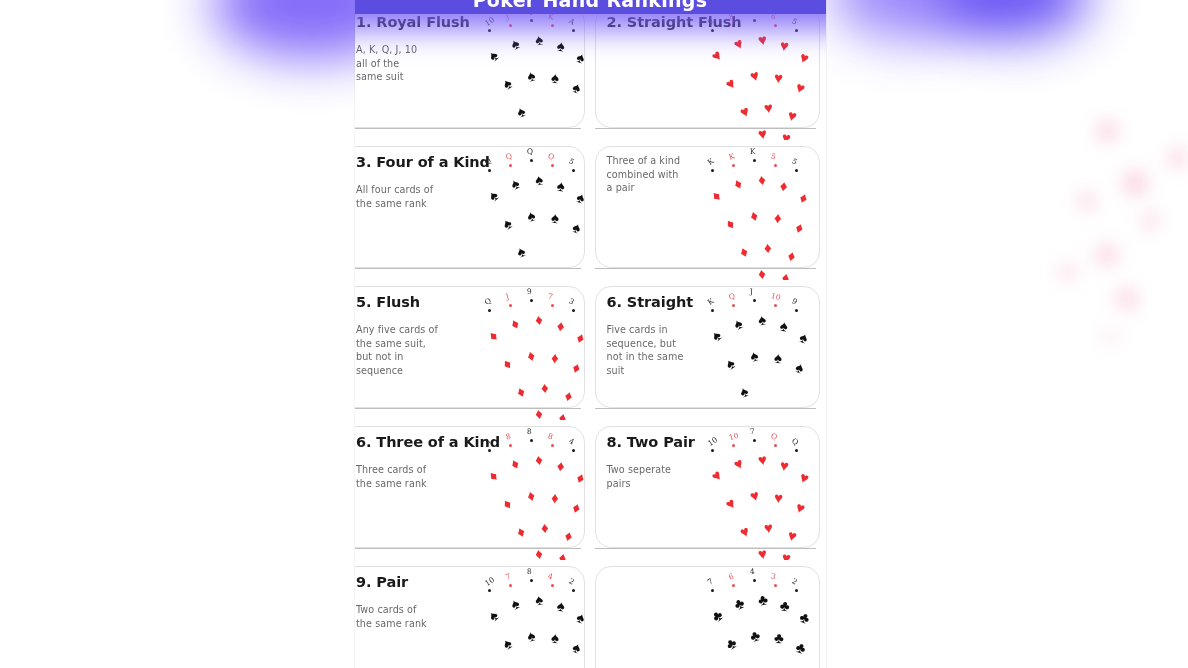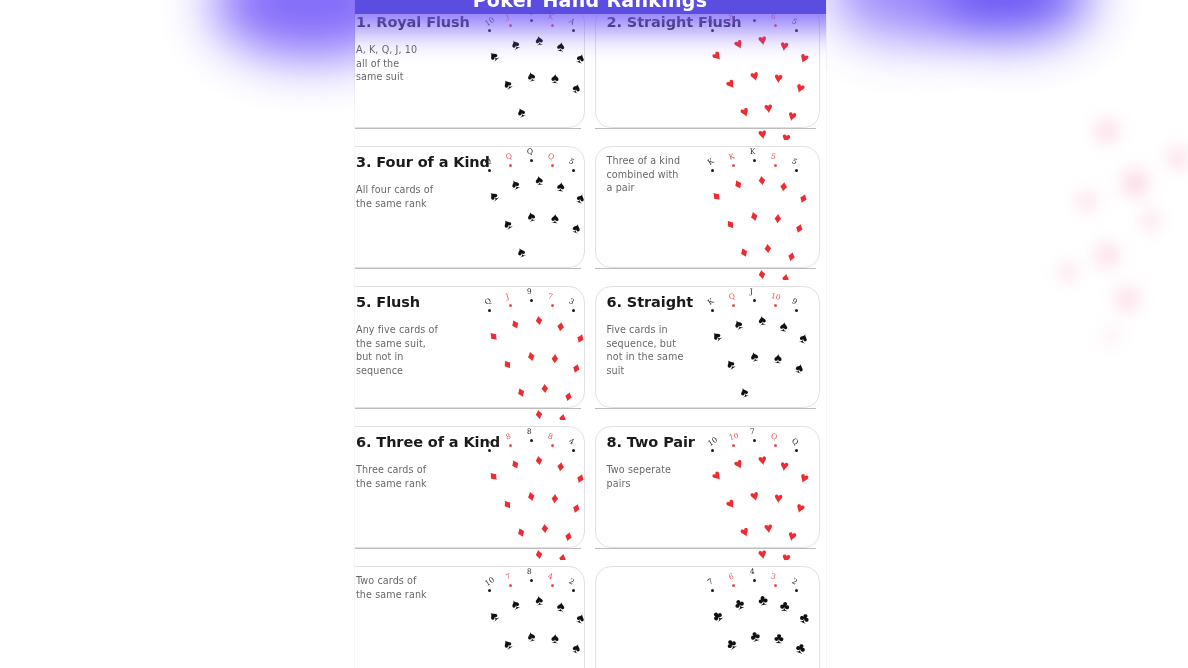--- a/index.html
+++ b/index.html
@@ -390,20 +390,21 @@
           <span class="pip black" style="left: 30px; top: 30px; transform: rotate(-26deg);">♠</span>
           <span class="pip black" style="left: 54px; top: 26px; transform: rotate(-10deg);">♠</span>
           <span class="pip black" style="left: 76px; top: 32px; transform: rotate(8deg);">♠</span>
           <span class="pip black" style="left: 96px; top: 44px; transform: rotate(22deg);">♠</span>
           <span class="pip black" style="left: 22px; top: 70px; transform: rotate(-34deg);">♠</span>
           <span class="pip black" style="left: 46px; top: 62px; transform: rotate(-16deg);">♠</span>
           <span class="pip black" style="left: 70px; top: 64px; transform: rotate(4deg);">♠</span>
           <span class="pip black" style="left: 92px; top: 74px; transform: rotate(20deg);">♠</span>
           <span class="pip black" style="left: 36px; top: 98px; transform: rotate(-22deg);">♠</span>
         </div>
+        <div class="hand-title">9. Pair</div>
         <div class="hand-desc">Two cards of
 the same rank</div>
       </div>
       <div class="hand-cell col-right">
         <div class="card-outline"></div>
         <div class="hand-art">
           <span class="rank" style="left: 4px; top: 12px; transform: rotate(-34deg);">7</span>
           <span class="minidot black" style="left: 7px; top: 23px;"></span>
           <span class="rank red" style="left: 25px; top: 7px; transform: rotate(-18deg);">6</span>
           <span class="minidot red" style="left: 28px; top: 18px;"></span>

